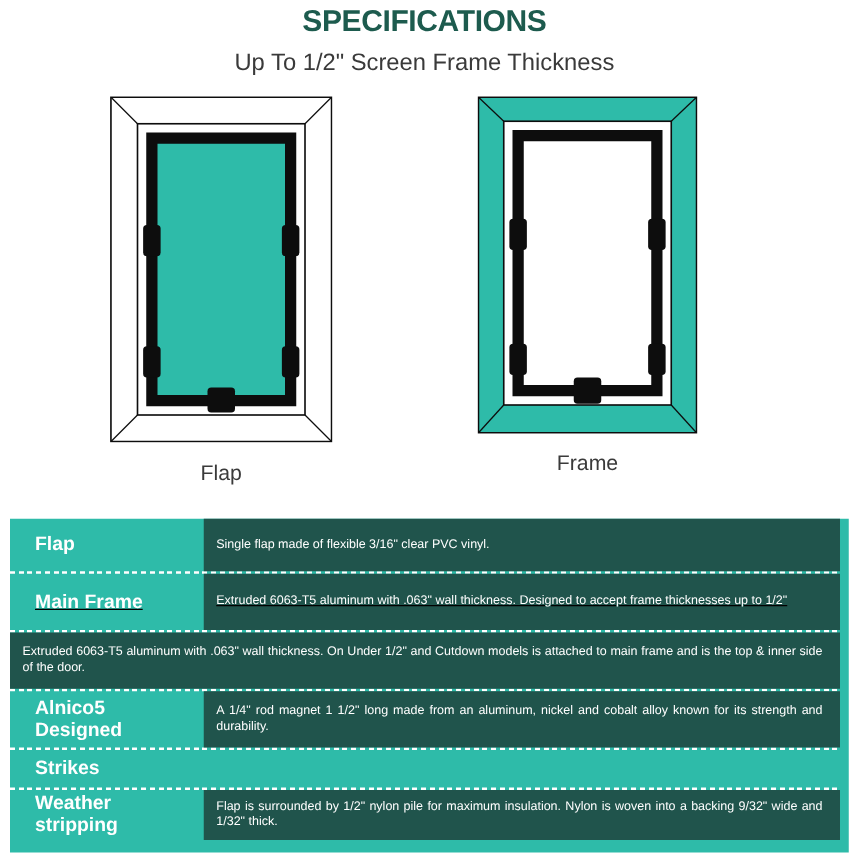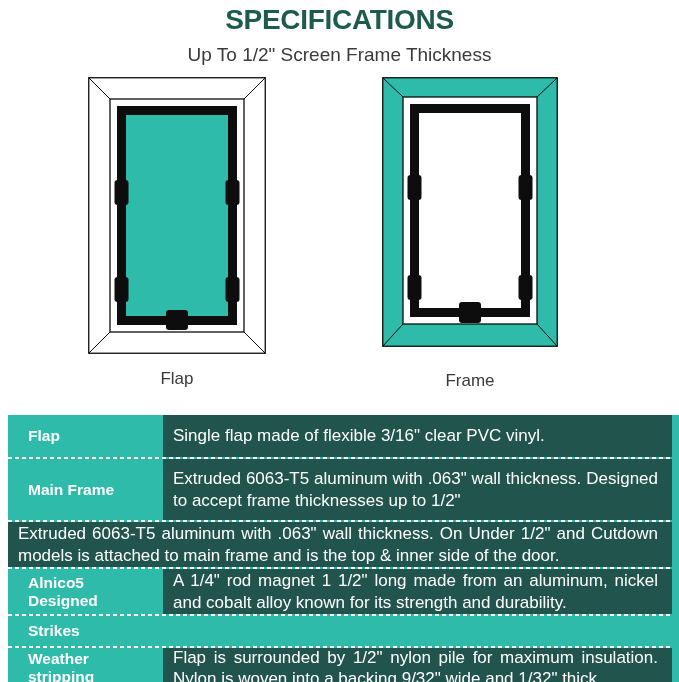--- a/index.html
+++ b/index.html
@@ -16,37 +16,37 @@
     width:679px;height:682px;background:#ffffff;
     font-family:"Liberation Sans", sans-serif;
     overflow:hidden;
   }
   #page{position:relative;width:679px;height:682px;}
 
   
   .header{position:absolute;top:0;left:0;width:100%;text-align:center;}
   .title{
     margin:4px 0 0 0;
-    font-size:28px;font-weight:700;letter-spacing:-0.3px;
+    font-size:24px;font-weight:700;letter-spacing:-0.3px;
     color:var(--title-green);
   }
   .subtitle{
     margin:8px 0 0 0;
     font-size:19px;font-weight:400;color:var(--text-dark);
   }
 
   
   .diagrams{position:absolute;top:64px;left:0;width:679px;height:351px;}
   .figure{position:absolute;text-align:center;}
   .figure-flap{left:88px;top:13px;width:178px;}
   .figure-frame{left:382px;top:13px;width:176px;}
   .figure svg{display:block;}
   .caption{font-size:17px;color:var(--text-dark);}
   .figure-flap .caption{margin-top:15px;}
-  .figure-frame .caption{margin-top:24px;}
+  .figure-frame .caption{margin-top:14px;}
   .teal-fill{fill:var(--accent-teal);}
   .white-fill{fill:#ffffff;}
   .line{stroke:var(--outline);stroke-width:1;fill:none;}
   .thin-rect{stroke:var(--outline);stroke-width:1.3;}
   .thick-frame{stroke:var(--outline);stroke-width:9;}
   .tab{fill:var(--outline);}
 
   
   .spec-table{
     position:absolute;top:415px;left:8px;width:671px;height:267px;
@@ -56,28 +56,28 @@
   .spec-row{display:flex;width:100%;}
   .spec-row .label-cell{
     width:155px;flex:0 0 155px;display:flex;align-items:center;
     padding-left:20px;padding-right:6px;
     color:var(--table-text);font-size:15.5px;font-weight:700;
   }
   .spec-row .value-cell{
     flex:1;display:flex;align-items:center;
     background:var(--dark-green);
     padding:3px 14px 3px 10px;
-    color:var(--table-text);font-size:17px;line-height:1.24;
+    color:var(--table-text);font-size:10px;line-height:1.24;
     text-align:justify;
   }
   .row-sep{
     height:2px;width:100%;
     background:repeating-linear-gradient(90deg,#ffffff 0 4px,transparent 4px 7px);
   }
-  .h-r1{height:42px;} .h-r2{height:61px;} .h-r3{height:45px;}
+  .h-r1{height:42px;} .h-r2{height:45px;text-decoration:underline;} .h-r3{height:45px;}
   .h-r4{height:45px;} .h-r5{height:30px;} .h-r6{height:40px;}
 </style>
 </head>
 <body>
 
 <div id="page">
 
   <div class="header">
     <h1 class="title">SPECIFICATIONS</h1>
     <div class="subtitle">Up To 1/2" Screen Frame Thickness</div>

